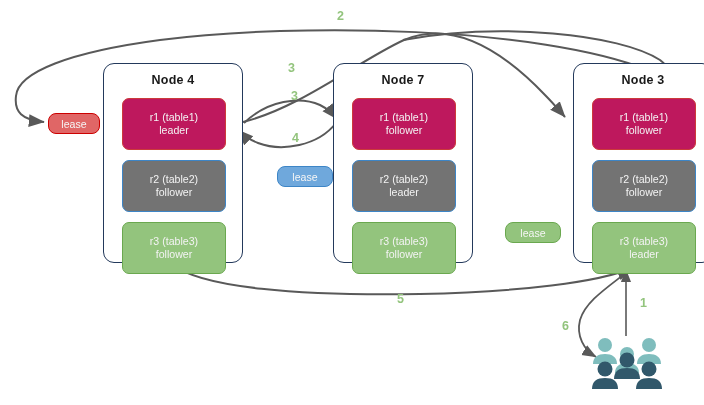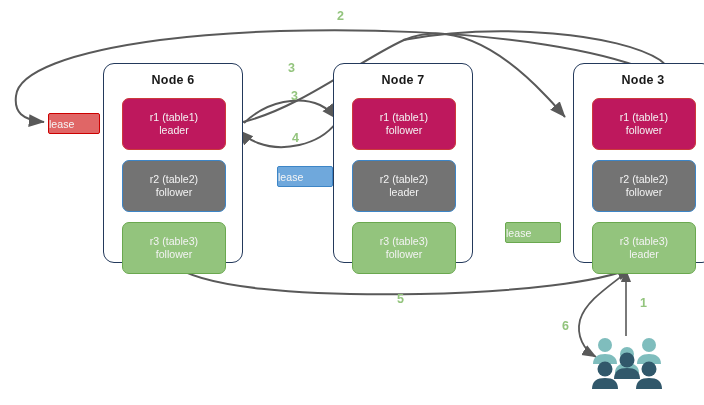--- a/index.html
+++ b/index.html
@@ -22,21 +22,21 @@
     border-radius:7px;display:flex;flex-direction:column;
     align-items:center;justify-content:center;
     color:#f3f3f3;font-size:10.6px;line-height:13.5px;text-align:center;
   }
   .r-red{background:#be185d;border:1.4px solid #cc3a3a;}
   .r-blue{background:#737373;border:1.4px solid #3d85c6;}
   .r-green{background:#93c47d;border:1.4px solid #6aa84f;}
   .rep0{top:34px;} .rep1{top:96px;} .rep2{top:158px;text-align:center;}
   .lease{
     position:absolute;box-sizing:border-box;
-    border-radius:2px;display:flex;align-items:center;
+    border-radius:8px;display:flex;align-items:center;justify-content:center;
     color:#f5f5f5;font-size:10.6px;height:21px;
   }
   .lease-red{background:#e06666;border:1.4px solid #cc0000;}
   .lease-blue{background:#6fa8dc;border:1.4px solid #3d85c6;}
   .lease-green{background:#93c47d;border:1.4px solid #6aa84f;}
   .steplbl{
     position:absolute;color:#93c47d;font-size:12.5px;font-weight:bold;
     text-align:center;white-space:nowrap;
   }
   #users{position:absolute;left:592px;top:336px;width:72px;height:58px;}
@@ -65,21 +65,21 @@
     <path d="M336,123 C318,146 282,152 258,143 C248,139 242,134 238,130" fill="none" stroke="#595959" stroke-width="2" marker-end="url(#ah)"></path>
 
     <path d="M172,264 C200,288 300,296 420,294 C520,292 600,282 632,268" fill="none" stroke="#595959" stroke-width="2" marker-end="url(#ah)"></path>
 
     <path d="M626,336 L626,270" fill="none" stroke="#595959" stroke-width="1.6" marker-end="url(#ah)"></path>
 
     <path d="M632,268 C610,286 586,300 580,320 C576,336 584,350 596,357" fill="none" stroke="#595959" stroke-width="1.8" marker-end="url(#ah)"></path>
   </svg>
 
   <div class="node" style="left:103px;top:63px;width:140px;height:200px;">
-    <div class="node-title">Node 6</div>
+    <div class="node-title">Node 4</div>
     <div class="replica r-red rep0">
       <span>r1 (table1)</span>
       <span>leader</span>
     </div>
     <div class="replica r-blue rep1">
       <span>r2 (table2)</span>
       <span>follower</span>
     </div>
     <div class="replica r-green rep2">
       <span>r3 (table3)</span>

